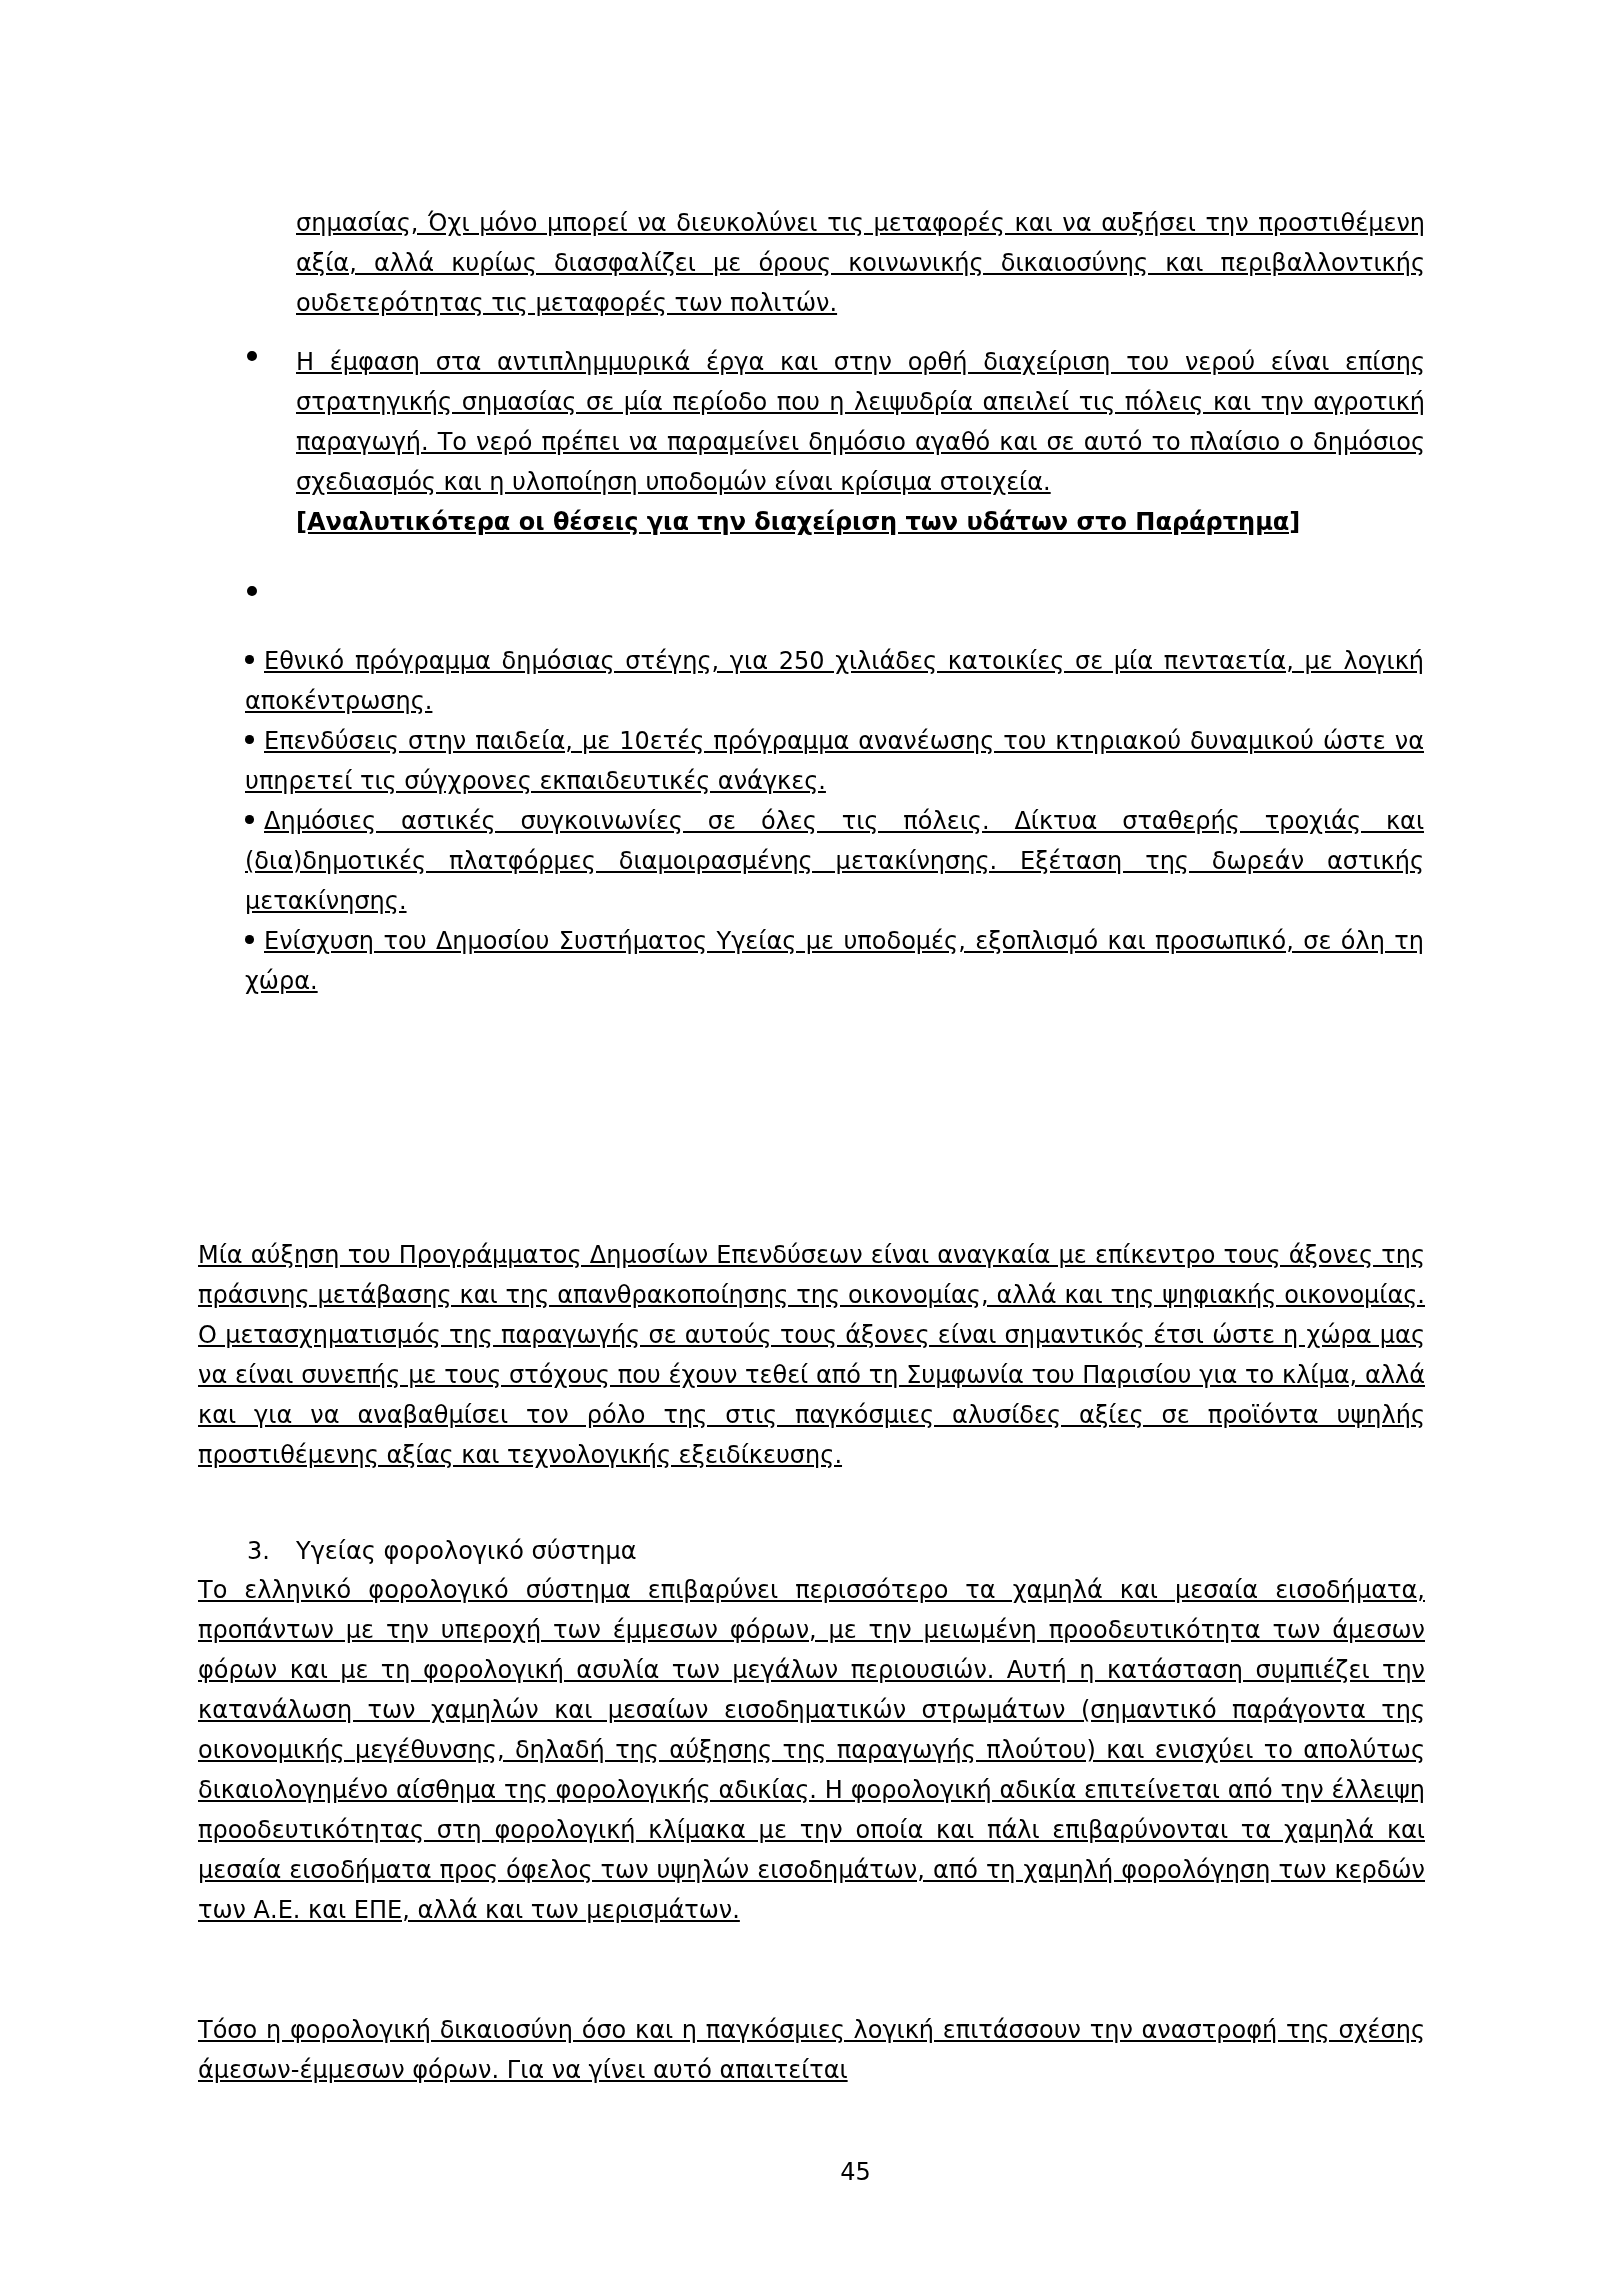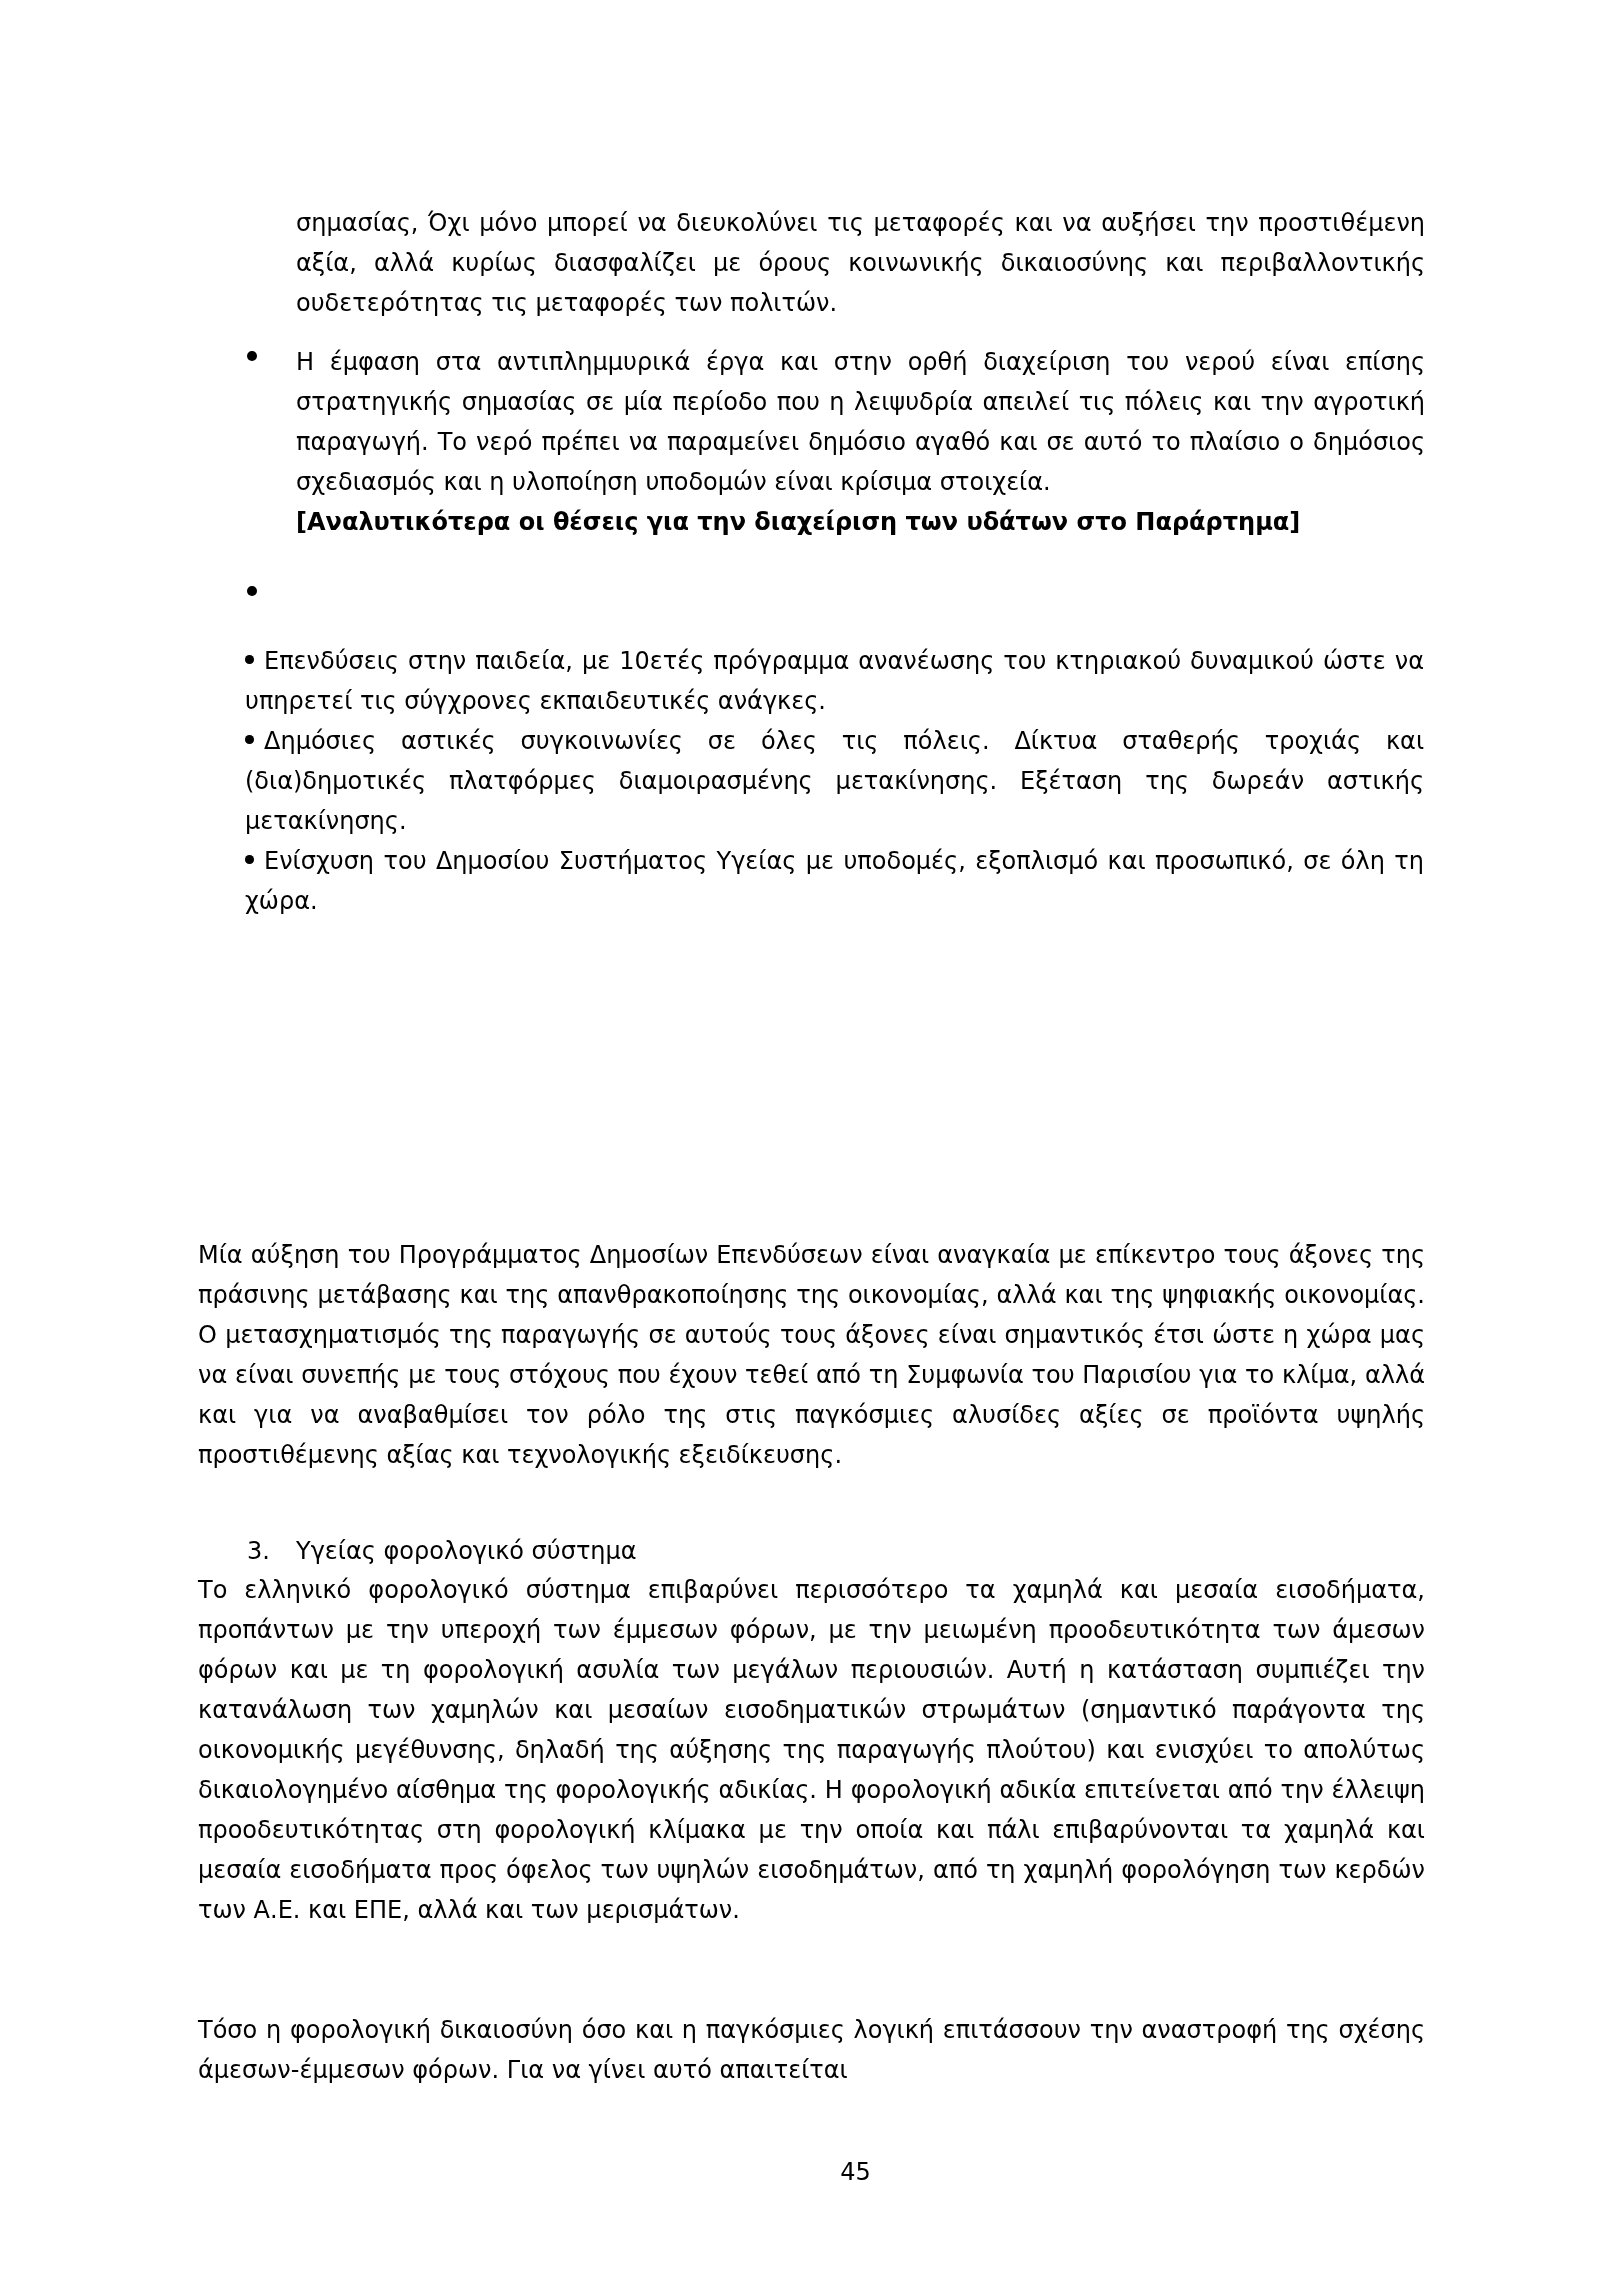--- a/index.html
+++ b/index.html
@@ -4,21 +4,21 @@
   <style>
     html, body { margin: 0; padding: 0; background: #ffffff; }
     body { width: 1623px; height: 2295px; position: relative; overflow: hidden; }
     .page {
       position: absolute; left: 0; top: 0; width: 1623px; height: 2295px;
       background: #ffffff; color: #000000;
       font-family: "DejaVu Sans", "Liberation Sans", sans-serif;
       font-size: 24px; line-height: 40px;
     }
     .blk { position: absolute; left: 198px; width: 1227px; }
-    .just { text-align: justify; text-align-last: left; }
+    .just { text-align: justify; text-align-last: left; text-decoration: underline; }
     p { margin: 0; }
     .ind { position: absolute; left: 296px; width: 1129px; }
     .bullet-dot {
       position: absolute; width: 9.8px; height: 9.8px; border-radius: 50%; background: #000;
     }
     .inline-bullet { display: inline-block; width: 8.5px; height: 8.5px; border-radius: 50%; background:#000; vertical-align: middle; margin-right: 10.5px; position: relative; top: -2.6px; }
     b, .bold { font-weight: bold; }
     .pagenum { position: absolute; left: 0; width: 1623px; text-align: center; top: 2152px; font-size: 24px; line-height: 40px; margin-left: 44px; }
   </style>
 </head>
@@ -30,20 +30,21 @@
 
   <span class="bullet-dot" style="left:247px; top:351px;"></span>
   <div class="ind just" style="top:342px;">
     <p>Η έμφαση στα αντιπλημμυρικά έργα και στην ορθή διαχείριση του νερού είναι επίσης στρατηγικής σημασίας σε μία περίοδο που η λειψυδρία απειλεί τις πόλεις και την αγροτική παραγωγή. Το νερό πρέπει να παραμείνει δημόσιο αγαθό και σε αυτό το πλαίσιο ο δημόσιος σχεδιασμός και η υλοποίηση υποδομών είναι κρίσιμα στοιχεία.</p>
     <p class="bold">[Αναλυτικότερα οι θέσεις για την διαχείριση των υδάτων στο Παράρτημα]</p>
   </div>
 
   <span class="bullet-dot" style="left:247px; top:586px;"></span>
 
   <div style="position:absolute; left:245px; width:1179px; top:641px;" class="just">
+    <p><span class="inline-bullet"></span><span>Εθνικό πρόγραμμα δημόσιας στέγης, για 250 χιλιάδες κατοικίες σε μία πενταετία, με λογική αποκέντρωσης.</span></p>
     <p><span class="inline-bullet"></span><span>Επενδύσεις στην παιδεία, με 10ετές πρόγραμμα ανανέωσης του κτηριακού δυναμικού ώστε να υπηρετεί τις σύγχρονες εκπαιδευτικές ανάγκες.</span></p>
     <p><span class="inline-bullet"></span><span>Δημόσιες αστικές συγκοινωνίες σε όλες τις πόλεις. Δίκτυα σταθερής τροχιάς και (δια)δημοτικές πλατφόρμες διαμοιρασμένης μετακίνησης. Εξέταση της δωρεάν αστικής μετακίνησης.</span></p>
     <p><span class="inline-bullet"></span><span>Ενίσχυση του Δημοσίου Συστήματος Υγείας με υποδομές, εξοπλισμό και προσωπικό, σε όλη τη χώρα.</span></p>
   </div>
 
   <p class="blk just" style="top:1235px;">Μία αύξηση του Προγράμματος Δημοσίων Επενδύσεων είναι αναγκαία με επίκεντρο τους άξονες της πράσινης μετάβασης και της απανθρακοποίησης της οικονομίας, αλλά και της ψηφιακής οικονομίας. Ο μετασχηματισμός της παραγωγής σε αυτούς τους άξονες είναι σημαντικός έτσι ώστε η χώρα μας να είναι συνεπής με τους στόχους που έχουν τεθεί από τη Συμφωνία του Παρισίου για το κλίμα, αλλά και για να αναβαθμίσει τον ρόλο της στις παγκόσμιες αλυσίδες αξίες σε προϊόντα υψηλής προστιθέμενης αξίας και τεχνολογικής εξειδίκευσης.</p>
 
   <div style="position:absolute; top:1531px; left:247px;">
     <span>3.</span>
     <span style="position:absolute; left:49px; white-space:nowrap;">Υγείας φορολογικό σύστημα</span>

